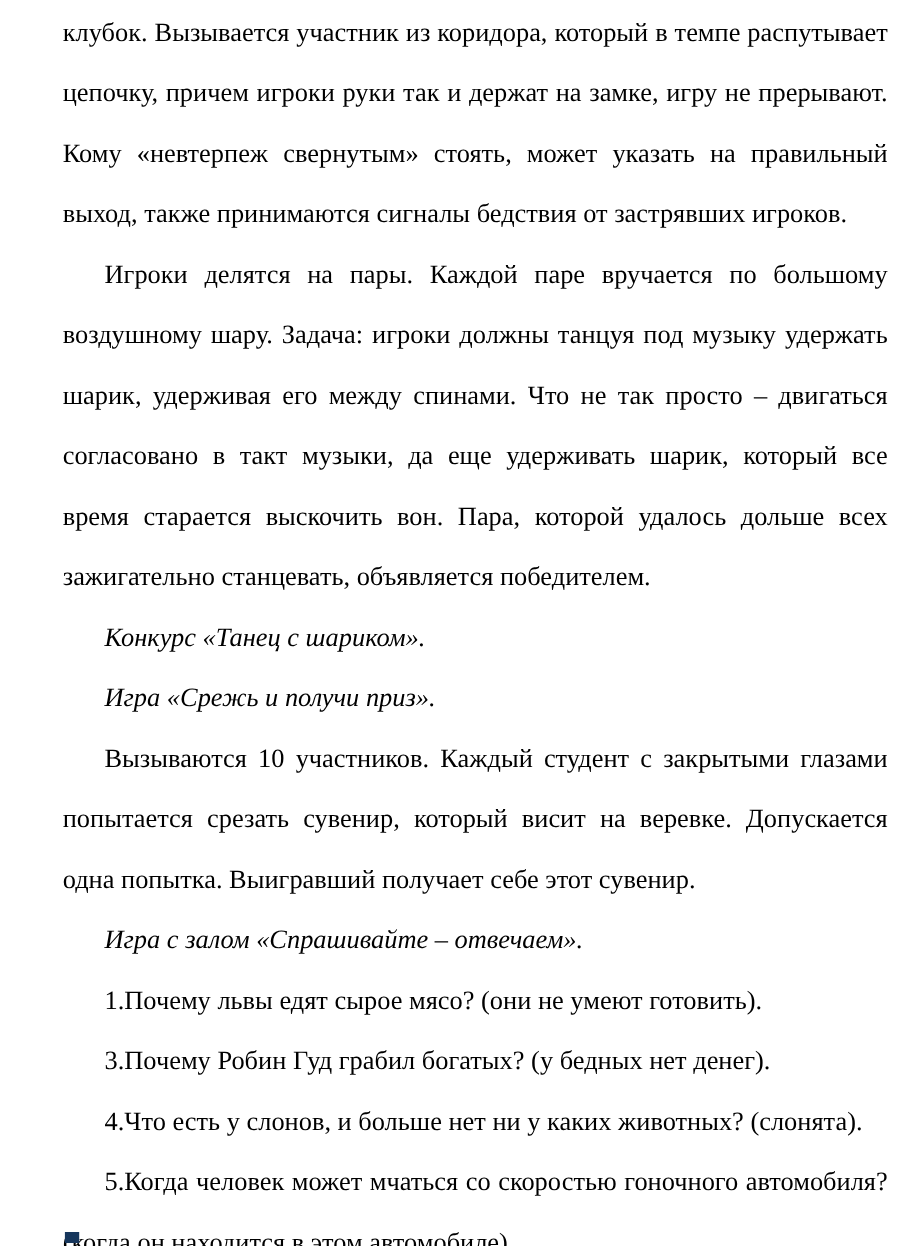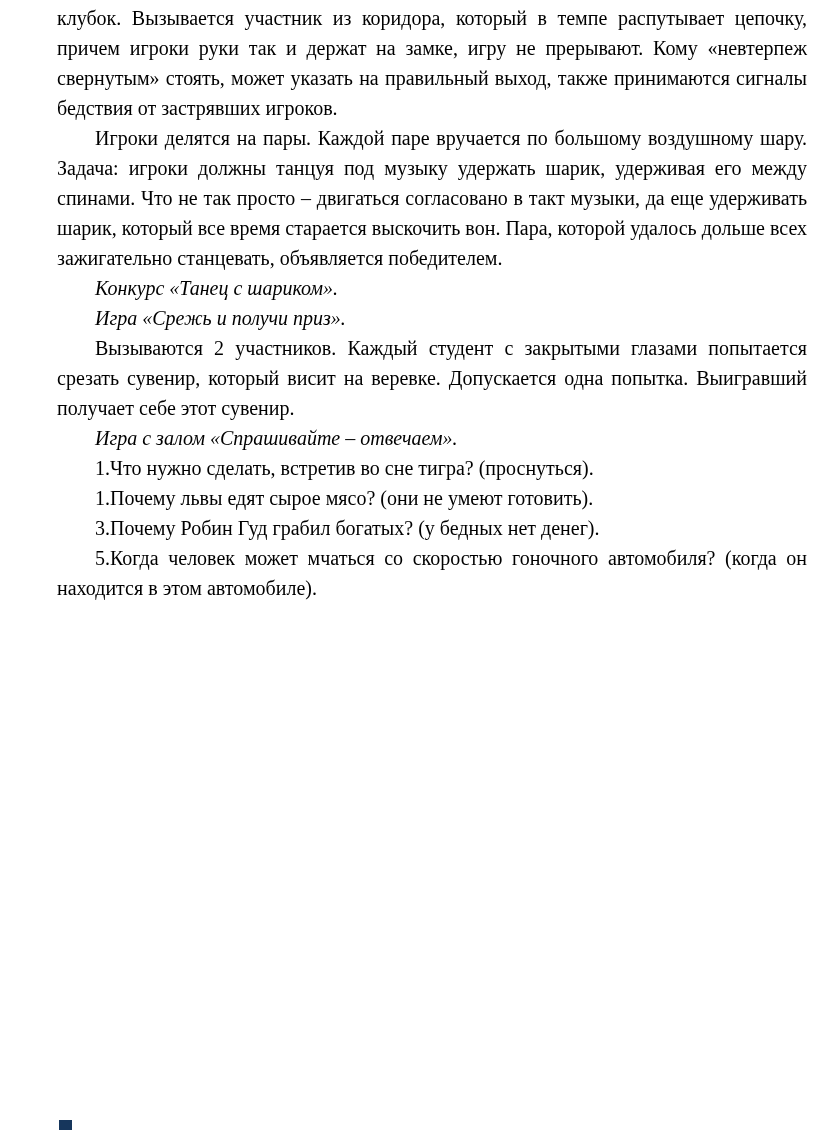--- a/index.html
+++ b/index.html
@@ -13,22 +13,22 @@
     overflow: hidden;
   }
   .page {
     position: relative;
     width: 816px;
     height: 1133px;
     background: #ffffff;
     padding: 3px 9px 0 57px;
   }
   .doc p {
-    font-size: 20px;
-    line-height: 30px;
+    font-size: 24px;
+    line-height: 55px;
     text-align: justify;
     color: #000000;
   }
   .doc p.indent { text-indent: 38px; }
   .doc p.italic { font-style: italic; }
   .footer-marker {
     position: absolute;
     left: 59px;
     top: 1120px;
     width: 13px;
@@ -38,21 +38,21 @@
 </style>
 </head>
 <body>
 
 <div class="page">
   <div class="doc">
     <p>клубок. Вызывается участник из коридора, который в темпе распутывает цепочку, причем игроки руки так и держат на замке, игру не прерывают. Кому «невтерпеж свернутым» стоять, может указать на правильный выход, также принимаются сигналы бедствия от застрявших игроков.</p>
     <p class="indent">Игроки делятся на пары. Каждой паре вручается по большому воздушному шару. Задача: игроки должны танцуя под музыку удержать шарик, удерживая его между спинами. Что не так просто – двигаться согласовано в такт музыки, да еще удерживать шарик, который все время старается выскочить вон. Пара, которой удалось дольше всех зажигательно станцевать, объявляется победителем.</p>
     <p class="indent italic">Конкурс «Танец с шариком».</p>
     <p class="indent italic">Игра «Срежь и получи приз».</p>
-    <p class="indent">Вызываются 2 участников. Каждый студент с закрытыми глазами попытается срезать сувенир, который висит на веревке. Допускается одна попытка. Выигравший получает себе этот сувенир.</p>
+    <p class="indent">Вызываются 10 участников. Каждый студент с закрытыми глазами попытается срезать сувенир, который висит на веревке. Допускается одна попытка. Выигравший получает себе этот сувенир.</p>
     <p class="indent italic">Игра с залом «Спрашивайте – отвечаем».</p>
-    <p class="indent">1.Что нужно сделать, встретив во сне тигра? (проснуться).</p>
     <p class="indent">1.Почему львы едят сырое мясо? (они не умеют готовить).</p>
     <p class="indent">3.Почему Робин Гуд грабил богатых? (у бедных нет денег).</p>
+    <p class="indent">4.Что есть у слонов, и больше нет ни у каких животных? (слонята).</p>
     <p class="indent">5.Когда человек может мчаться со скоростью гоночного автомобиля? (когда он находится в этом автомобиле).</p>
   </div>
   <div class="footer-marker" style="background-color: rgb(22, 54, 92);"></div>
 </div>
 
 </body></html>

